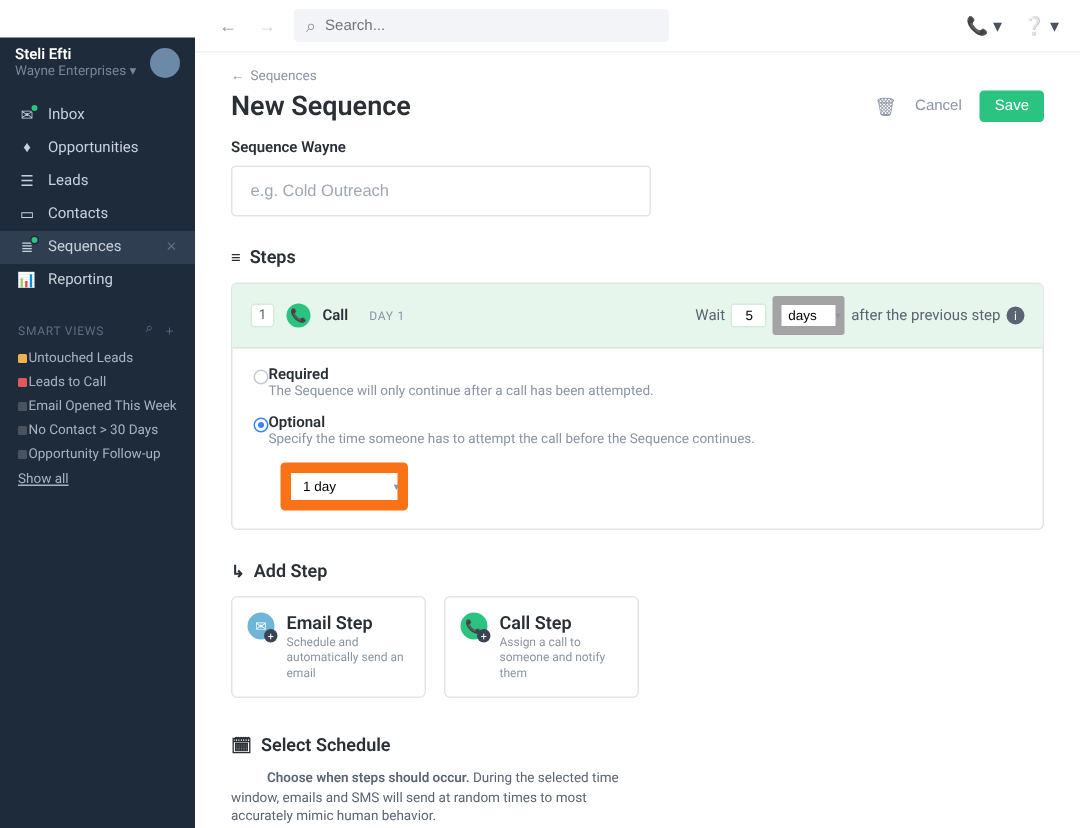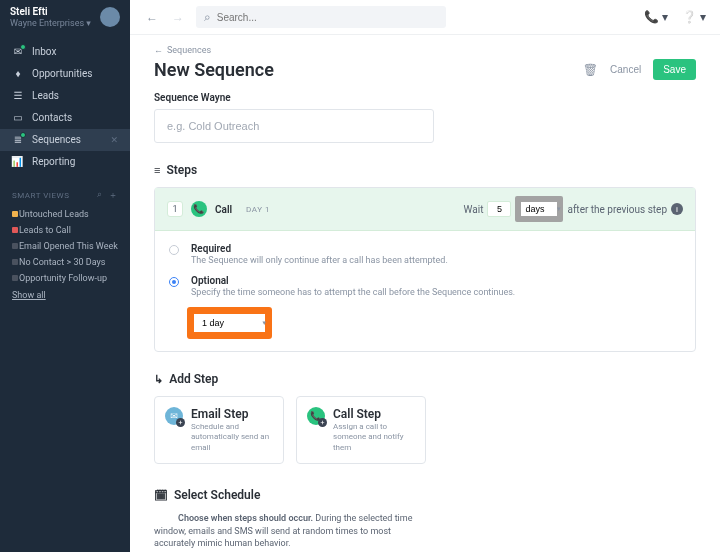--- a/index.html
+++ b/index.html
@@ -1,20 +1,20 @@
 <!DOCTYPE html>
 <html><head>
 <meta charset="utf-8">
 <style>
 * { box-sizing: border-box; margin: 0; padding: 0; }
 body { font-family: -apple-system, BlinkMacSystemFont, "Segoe UI", Roboto, sans-serif; font-size: 12px; color: #333; background: #fff; }
 .app { display: flex; height: 552px; width: 720px; overflow: hidden; }
 
 
-.sidebar { width: 130px; background: #1e2b3a; color: #a9b3c0; display: flex; flex-direction: column; flex-shrink: 0; }
+.sidebar { width: 130px; background: #1e2b3a; color: #a9b3c0; display: flex; flex-direction: column; flex-shrink: 0; margin-top: 25px; }
 .userbar { padding: 6px 10px; display: flex; align-items: center; justify-content: space-between; }
 .userbar .info { line-height: 1.2; }
 .userbar .name { color: #fff; font-size: 10px; font-weight: 600; }
 .userbar .org { color: #78869a; font-size: 9px; }
 .avatar { width: 20px; height: 20px; border-radius: 50%; background: #6b8aa8; }
 .nav { padding: 6px 0; }
 .nav-item { display: flex; align-items: center; gap: 8px; padding: 5px 12px; font-size: 10px; color: #c8d0db; cursor: pointer; position: relative; }
 .nav-item.selected { background: #2f3e50; }
 .nav-item .ico { width: 12px; height: 12px; display: inline-flex; align-items: center; justify-content: center; font-size: 10px; }
 .nav-item .badge { position: absolute; left: 20px; top: 3px; width: 6px; height: 6px; background: #2ac37f; border-radius: 50%; border: 1px solid #1e2b3a; }
@@ -57,21 +57,21 @@
 .step-name { font-weight: 600; color: #2a2f36; font-size: 10px; }
 .step-day { font-size: 8px; letter-spacing: 0.5px; color: #8a94a3; margin-left: 6px; }
 .step-wait { margin-left: auto; display: flex; align-items: center; gap: 4px; color: #5b6472; }
 .wait-inp { width: 24px; border: 1px solid #d4ecd9; border-radius: 2px; text-align: center; font-size: 9px; padding: 2px; }
 .wait-sel { border: 6px solid #a3a3a3; border-radius: 2px; font-size: 9px; padding: 2px 12px 2px 4px; background: #fff; appearance: none; position: relative; }
 .sel-wrap { position: relative; display: inline-block; }
 .sel-wrap::after { content: "▾"; position: absolute; right: 3px; top: 50%; transform: translateY(-50%); font-size: 7px; pointer-events: none; color: #8a94a3; }
 .info-ico { width: 12px; height: 12px; border-radius: 50%; background: #5b6472; color: #fff; display: inline-flex; align-items: center; justify-content: center; font-size: 8px; }
 
 .step-body { padding: 12px 14px; }
-.radio-row { display: flex; align-items: flex-start; gap: 12px; margin-bottom: 10px; }
+.radio-row { display: flex; align-items: flex-start; gap: 0; margin-bottom: 10px; }
 .radio { width: 10px; height: 10px; border-radius: 50%; border: 1px solid #c5cbd4; margin-top: 2px; flex-shrink: 0; position: relative; }
 .radio.checked { border-color: #3b82f6; }
 .radio.checked::after { content: ""; position: absolute; inset: 2px; background: #3b82f6; border-radius: 50%; }
 .radio-txt .t { font-size: 10px; font-weight: 600; color: #2a2f36; }
 .radio-txt .d { font-size: 9px; color: #8a94a3; margin-top: 1px; }
 .day-sel { border: 7px solid #f97316; border-radius: 3px; padding: 4px 24px 4px 8px; font-size: 9px; background: #fff; appearance: none; width: 85px; }
 .ds-wrap { position: relative; display: inline-block; margin-left: 18px; }
 .ds-wrap::after { content: "▾"; position: absolute; right: 6px; top: 50%; transform: translateY(-50%); font-size: 7px; color: #8a94a3; pointer-events: none; }
 
 .addstep-row { display: flex; gap: 12px; margin-bottom: 24px; }

